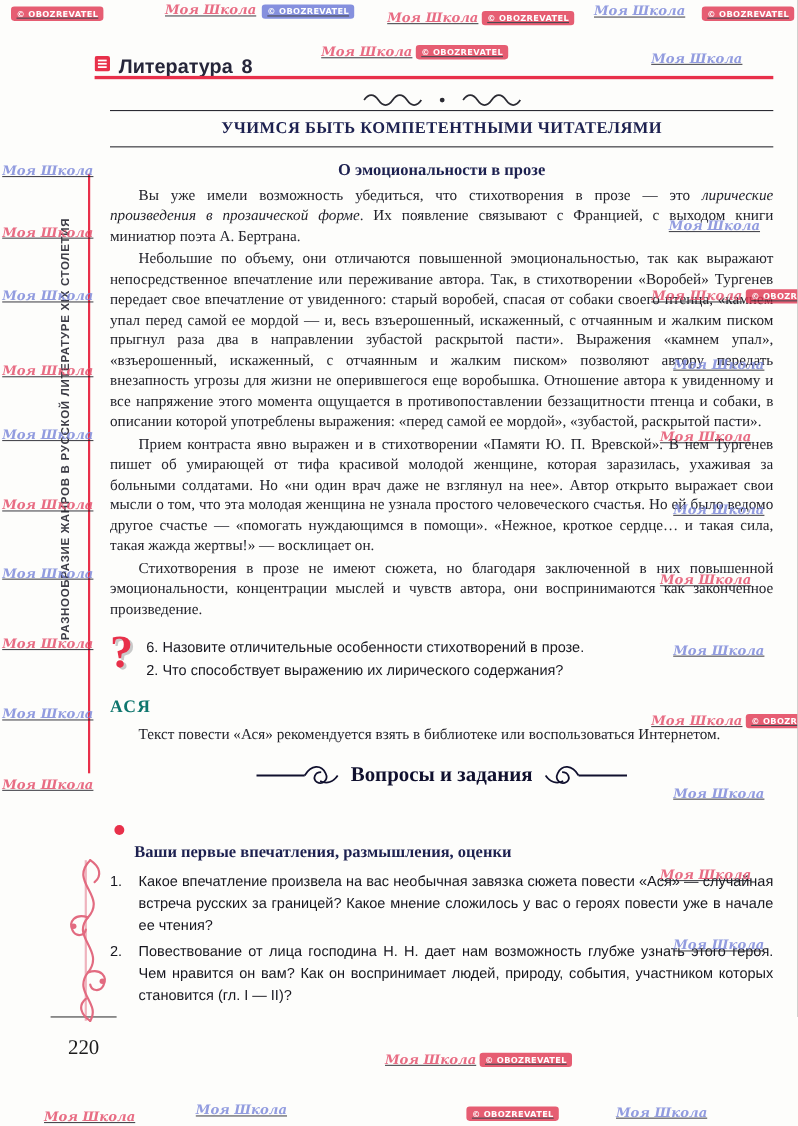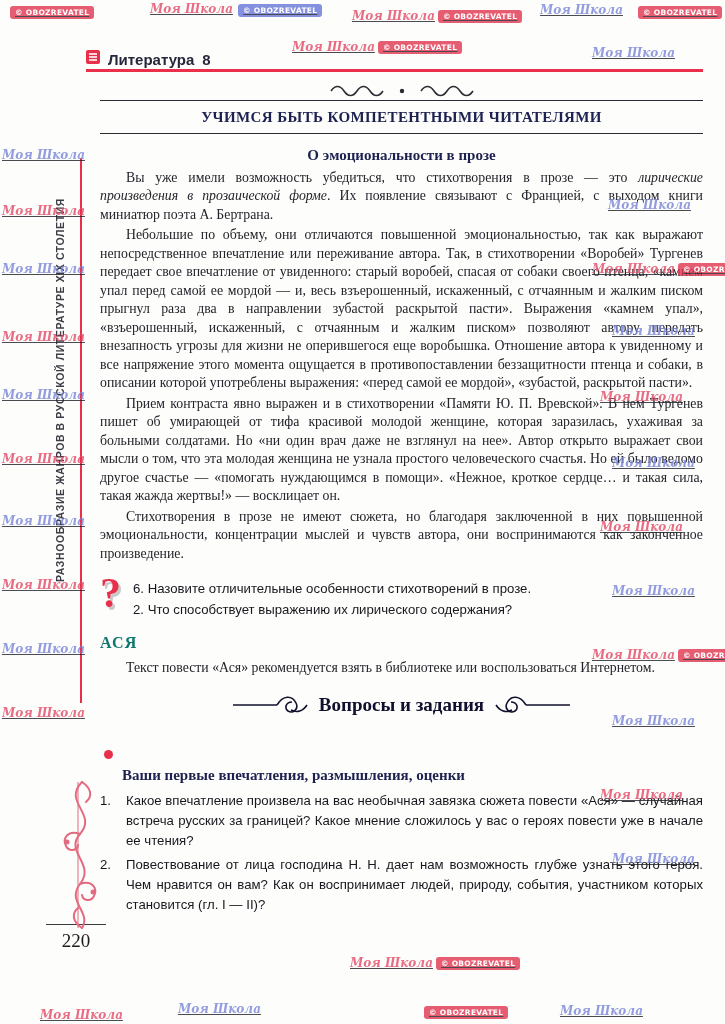--- a/index.html
+++ b/index.html
@@ -17,35 +17,35 @@
   .wm-red .wm-script{color:#e44e6b;}
   .wm-blue .wm-script{color:#7b87da;}
   .wm-badge{font-family:"DejaVu Sans",sans-serif;font-weight:bold;font-size:7.5px;
       color:#fff;padding:2px 5px;border-radius:3px;letter-spacing:.3px;}
   .wm-red .wm-badge{background:#e23a55;}
   .wm-blue .wm-badge{background:#6b79d8;}
 
   
   .header{position:absolute;left:86px;top:50px;display:flex;align-items:center;gap:8px;z-index:2;}
   .header-subject,.header-grade{font-family:"Liberation Sans",sans-serif;font-weight:bold;
-      font-size:15px;color:#26263a;}
+      font-size:18px;color:#26263a;}
   .header-rule{position:absolute;left:86px;top:69px;width:617px;height:2.5px;background:#e8304a;z-index:2;}
 
   
   .margin-line{position:absolute;left:80px;top:158px;width:2px;height:545px;background:#e8304a;}
   .sidebar-vertical{
     position:absolute;left:54px;top:162px;height:420px;
     writing-mode:vertical-rl;transform:rotate(180deg);
     font-family:"Liberation Sans",sans-serif;font-weight:bold;font-size:10.5px;
     letter-spacing:.6px;color:#3c3c46;
   }
   .floral-ornament{position:absolute;left:52px;top:780px;z-index:1;}
   .floral-line{position:absolute;left:77px;top:782px;width:1.5px;height:146px;background:#efb3bd;}
   .pagenum{position:absolute;left:46px;top:924px;width:60px;border-top:1.5px solid #3a3a3a;
-      padding-top:5px;font-size:19px;color:#1c1c1c;text-align:center;}
+      padding-top:17px;font-size:19px;color:#1c1c1c;text-align:center;}
 
   
   .content{position:absolute;left:100px;top:84px;width:603px;z-index:2;}
   .ornament-top{text-align:center;border-bottom:1px solid #2b2b33;padding-bottom:1px;height:15px;}
   .title{margin:8px 0 0;text-align:center;font-size:15px;font-weight:bold;
       letter-spacing:.4px;color:#1d2150;}
   .title-rule{height:1px;background:#2b2b33;margin-top:7px;}
   .subtitle{margin:13px 0 5px;text-align:center;font-size:15px;font-weight:bold;color:#1d2150;}
   .body-p{margin:0 0 2px;font-size:13.8px;line-height:1.34;text-align:justify;
       text-indent:26px;color:#23232b;}

